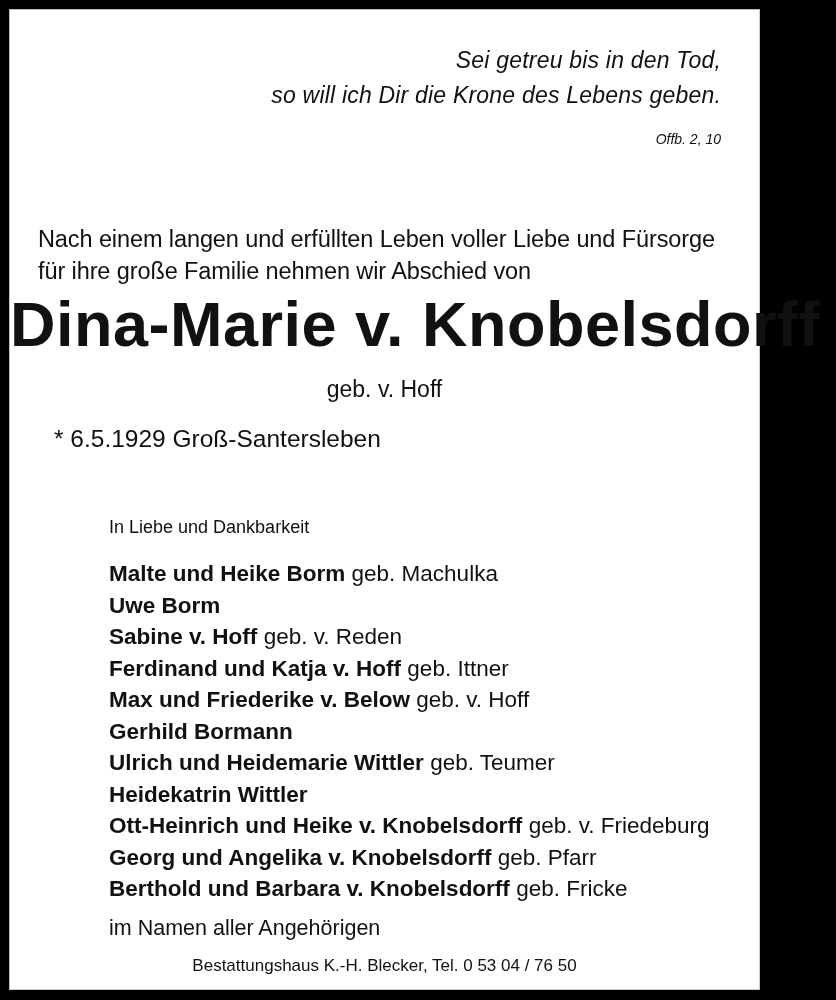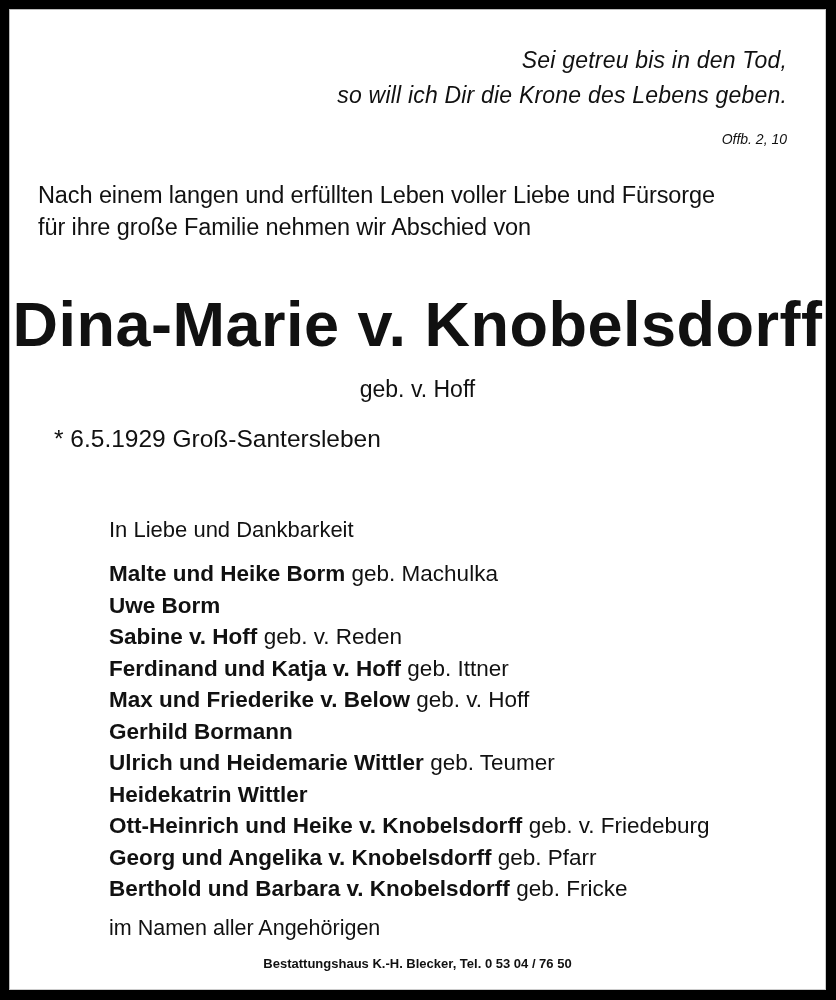--- a/index.html
+++ b/index.html
@@ -3,45 +3,45 @@
   <meta charset="utf-8">
   <style>
     html, body { margin: 0; padding: 0; }
     body {
       width: 836px; height: 1000px; background: #000;
       font-family: "Liberation Sans", "DejaVu Sans", sans-serif;
       color: #111;
       position: relative; overflow: hidden;
     }
     .page {
-      position: absolute; left: 9px; top: 9px; width: 817px; height: 981px;
+      position: absolute; left: 9px; top: 9px; width: 751px; height: 981px;
       background: #fff;
       border-top: 1px solid #bbb; border-left: 1px solid #bbb;
       border-right: 1px solid #ccc; border-bottom: 1px solid #ccc;
       box-sizing: border-box;
     }
     .abs { position: absolute; white-space: nowrap; }
     .verse { right: 38px; font-style: italic; font-size: 23px; text-align: right; letter-spacing: 0.2px; }
     .verse1 { top: 37px; }
     .verse2 { top: 72px; margin-left: 20px; }
     .ref { right: 38px; top: 121px; font-style: italic; font-size: 14px; margin-left: 32px; }
-    .intro { left: 28px; font-size: 23.5px; letter-spacing: -0.1px; }
+    .intro { left: 28px; font-size: 23.5px; letter-spacing: -0.1px; margin-top: 44px; }
     .intro1 { top: 172px; }
     .intro2 { top: 204px; }
     .name { left: 0; width: 100%; text-align: center; top: 278px; font-size: 63px; font-weight: bold; letter-spacing: 0.5px; }
     .nee { left: 0; width: 100%; text-align: center; top: 366px; font-size: 23px; }
     .dates { top: 415px; font-size: 24.5px; }
     .born { left: 44px; }
     .died { left: 428px; }
-    .thanks { left: 99px; top: 507px; font-size: 22px; }
+    .thanks { left: 99px; top: 507px; font-size: 18px; }
     .list { left: 99px; top: 551px; }
     .row { position: absolute; left: 0; white-space: nowrap; font-size: 22.5px; }
     .row b { font-weight: bold; }
     .closing { left: 99px; top: 906px; font-size: 21.5px; }
-    .footer { left: 0; width: 100%; text-align: center; top: 946px; font-size: 13px; font-weight: bold; }
+    .footer { left: 0; width: 100%; text-align: center; top: 946px; font-size: 17px; }
   </style>
 </head>
 <body>
 
 <div class="page">
   <div class="abs verse verse1">Sei getreu bis in den Tod,</div>
   <div class="abs verse verse2">so will ich Dir die Krone des Lebens geben.</div>
   <div class="abs ref">Offb. 2, 10</div>
 
   <div class="abs intro intro1">Nach einem langen und erfüllten Leben voller Liebe und Fürsorge</div>

